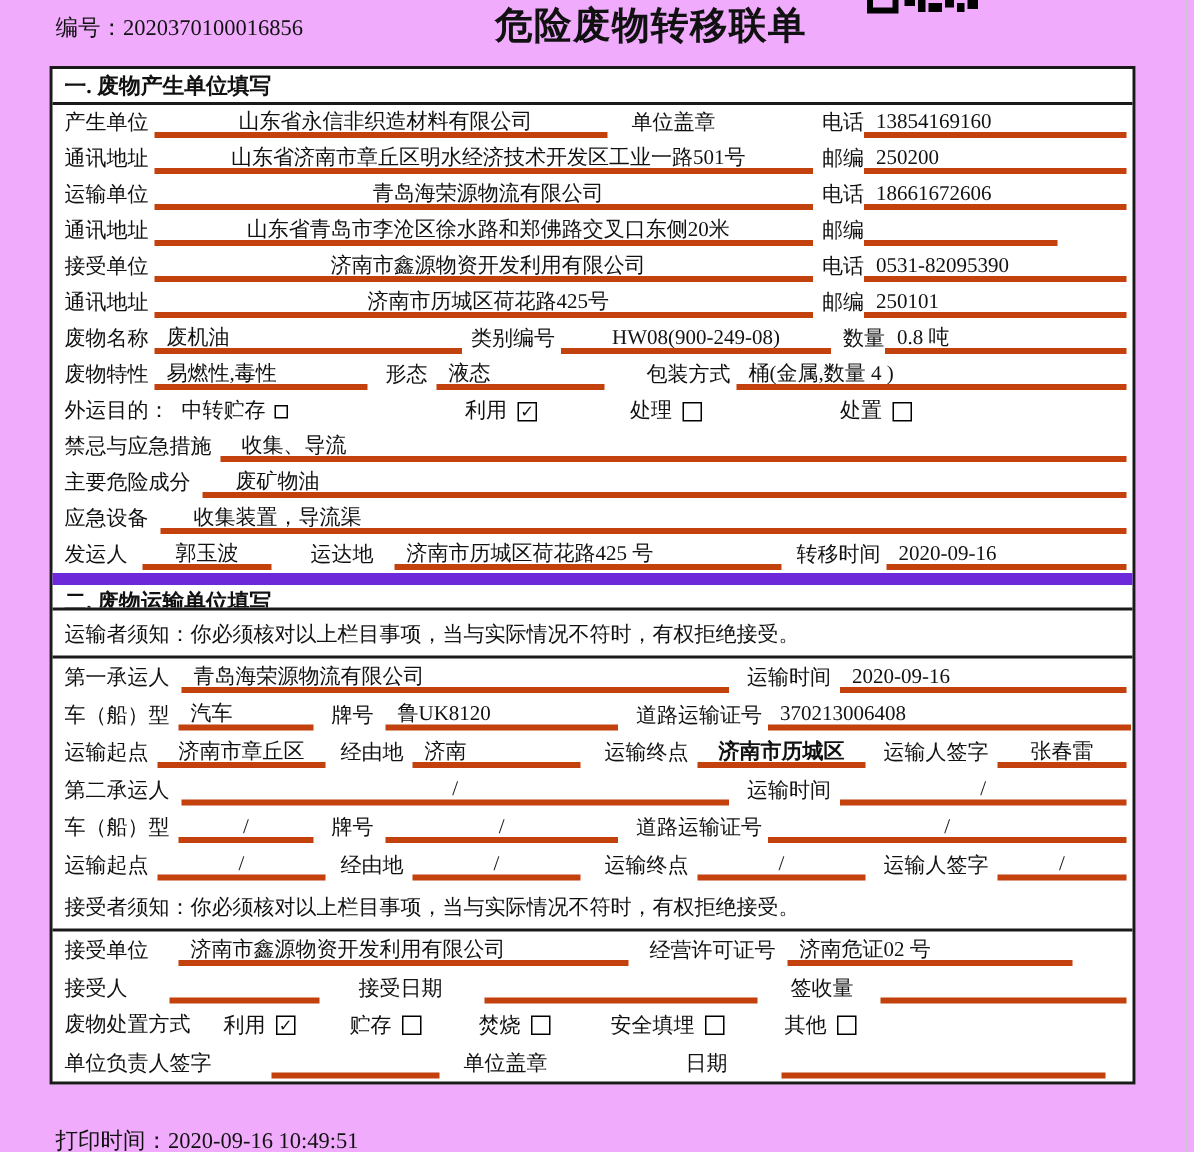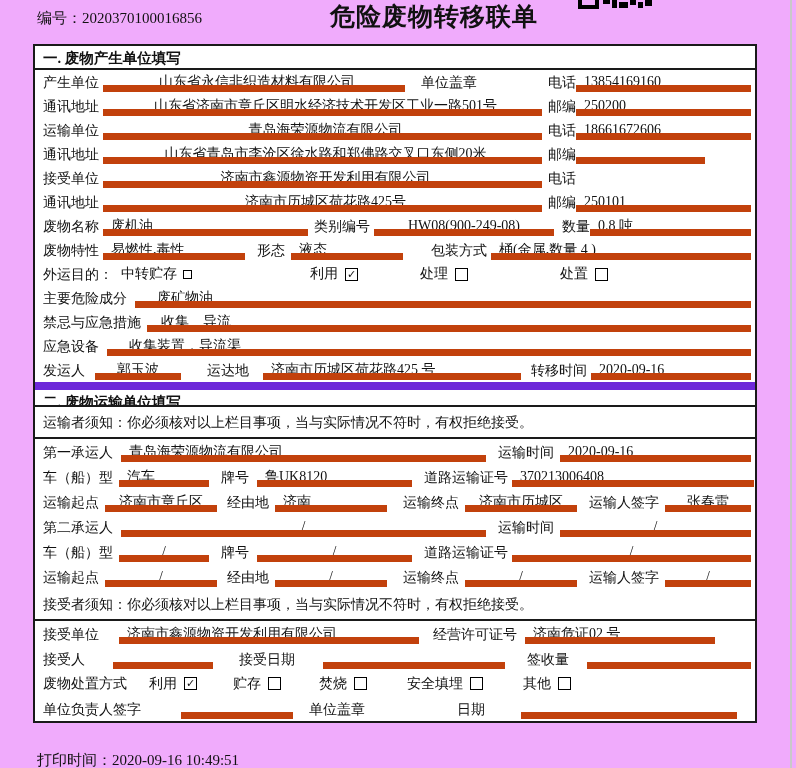--- a/index.html
+++ b/index.html
@@ -18,21 +18,21 @@
 
   
   .form { position:absolute; left:33px; top:44px; width:724px; border:2px solid #1a1a1a; background:#fff; }
   .sec-h { height:24px; line-height:20px; padding:2px 8px 0; font-weight:bold; font-size:14.5px; border-bottom:2px solid #1a1a1a; overflow:hidden; }
   .sec-h.mid { border-top:8px solid #6d28d9; height:25px; }
   .notice { height:32px; padding:7px 8px 0; border-bottom:2px solid #1a1a1a; white-space:nowrap; overflow:hidden; }
 
   .row { display:flex; align-items:flex-end; height:24px; padding:0 4px 2px 8px; overflow:hidden; }
   .s2 .row, .s3 .row { height:25px; }
   .lbl { white-space:nowrap; flex-shrink:0; line-height:19px; }
-  .fld { border-bottom:7px solid #c2410c; height:19px; line-height:18px; padding:0 2px 0 8px; white-space:nowrap; overflow:hidden; flex-shrink:0; }
+  .fld { border-bottom:4px solid #c2410c; height:19px; line-height:18px; padding:0 2px 0 8px; white-space:nowrap; overflow:hidden; flex-shrink:0; }
   .fld.grow { flex:1 1 auto; }
   .fld.ctr { text-align:center; padding-left:2px; }
   .lg { display:flex; align-items:flex-end; width:505px; flex-shrink:0;text-align:center; }
   .lg .fld.gfill { flex:1 1 auto; margin-right:6px; }
 
   
   .row.opts { align-items:center; padding-bottom:0; }
   .opt { display:flex; align-items:center; flex-shrink:0; }
   .cb { display:inline-flex; align-items:center; justify-content:center; width:13px; height:13px; border:1.5px solid #000; margin-left:7px; flex-shrink:0; }
   .cb.sm { width:9px; height:9px; border-width:1px; margin-left:6px; }
@@ -101,20 +101,21 @@
         <span class="lbl">邮编</span>
         <span class="fld grow" style="margin-right:46px;"></span>
       </div>
 
       <div class="row">
         <div class="lg">
           <span class="lbl">接受单位</span>
           <span class="fld gfill" style="margin-left:4px;">济南市鑫源物资开发利用有限公司</span>
         </div>
         <span class="lbl">电话</span>
+        <span class="fld grow">0531-82095390</span>
       </div>
 
       <div class="row">
         <div class="lg">
           <span class="lbl">通讯地址</span>
           <span class="fld gfill" style="margin-left:4px;">济南市历城区荷花路425号</span>
         </div>
         <span class="lbl">邮编</span>
         <span class="fld grow">250101</span>
       </div>
@@ -159,27 +160,27 @@
         </span>
         <span class="opt" style="margin-left:92px;">
           <span>处置</span>
           <span class="cb">
               <span class="mk"></span>
             </span>
         </span>
       </div>
 
       <div class="row">
+        <span class="lbl">禁忌与应急措施</span>
+        <span class="fld grow" style="margin-left:6px;padding-left:14px;">收集、导流</span>
+      </div>
+
+      <div class="row">
         <span class="lbl">主要危险成分</span>
         <span class="fld grow" style="margin-left:8px;padding-left:22px;">废矿物油</span>
-      </div>
-
-      <div class="row">
-        <span class="lbl">禁忌与应急措施</span>
-        <span class="fld grow" style="margin-left:6px;padding-left:14px;">收集、导流</span>
       </div>
 
       <div class="row">
         <span class="lbl">应急设备</span>
         <span class="fld grow" style="margin-left:8px;padding-left:22px;">收集装置，导流渠</span>
       </div>
 
       <div class="row">
         <span class="lbl">发运人</span>
         <span class="fld ctr" style="width:86px;margin-left:10px;">郭玉波</span>
@@ -209,21 +210,21 @@
         <span class="lbl" style="margin-left:12px;">道路运输证号</span>
         <span class="fld" style="width:242px;margin-left:4px;">370213006408</span>
       </div>
 
       <div class="row">
         <span class="lbl">运输起点</span>
         <span class="fld ctr" style="width:112px;margin-left:6px;">济南市章丘区</span>
         <span class="lbl" style="margin-left:10px;">经由地</span>
         <span class="fld" style="width:112px;margin-left:6px;">济南</span>
         <span class="lbl" style="margin-left:16px;">运输终点</span>
-        <span class="fld ctr" style="width:112px;margin-left:6px;">济南市历城区</span>
+        <span class="fld ctr" style="width:112px;margin-left:6px;font-weight:bold;">济南市历城区</span>
         <span class="lbl" style="margin-left:12px;">运输人签字</span>
         <span class="fld grow ctr" style="margin-left:6px;">张春雷</span>
       </div>
 
       <div class="row">
         <span class="lbl">第二承运人</span>
         <span class="fld ctr" style="width:365px;margin-left:8px;">/</span>
         <span class="lbl" style="margin-left:12px;">运输时间</span>
         <span class="fld grow ctr" style="margin-left:6px;">/</span>
       </div>

